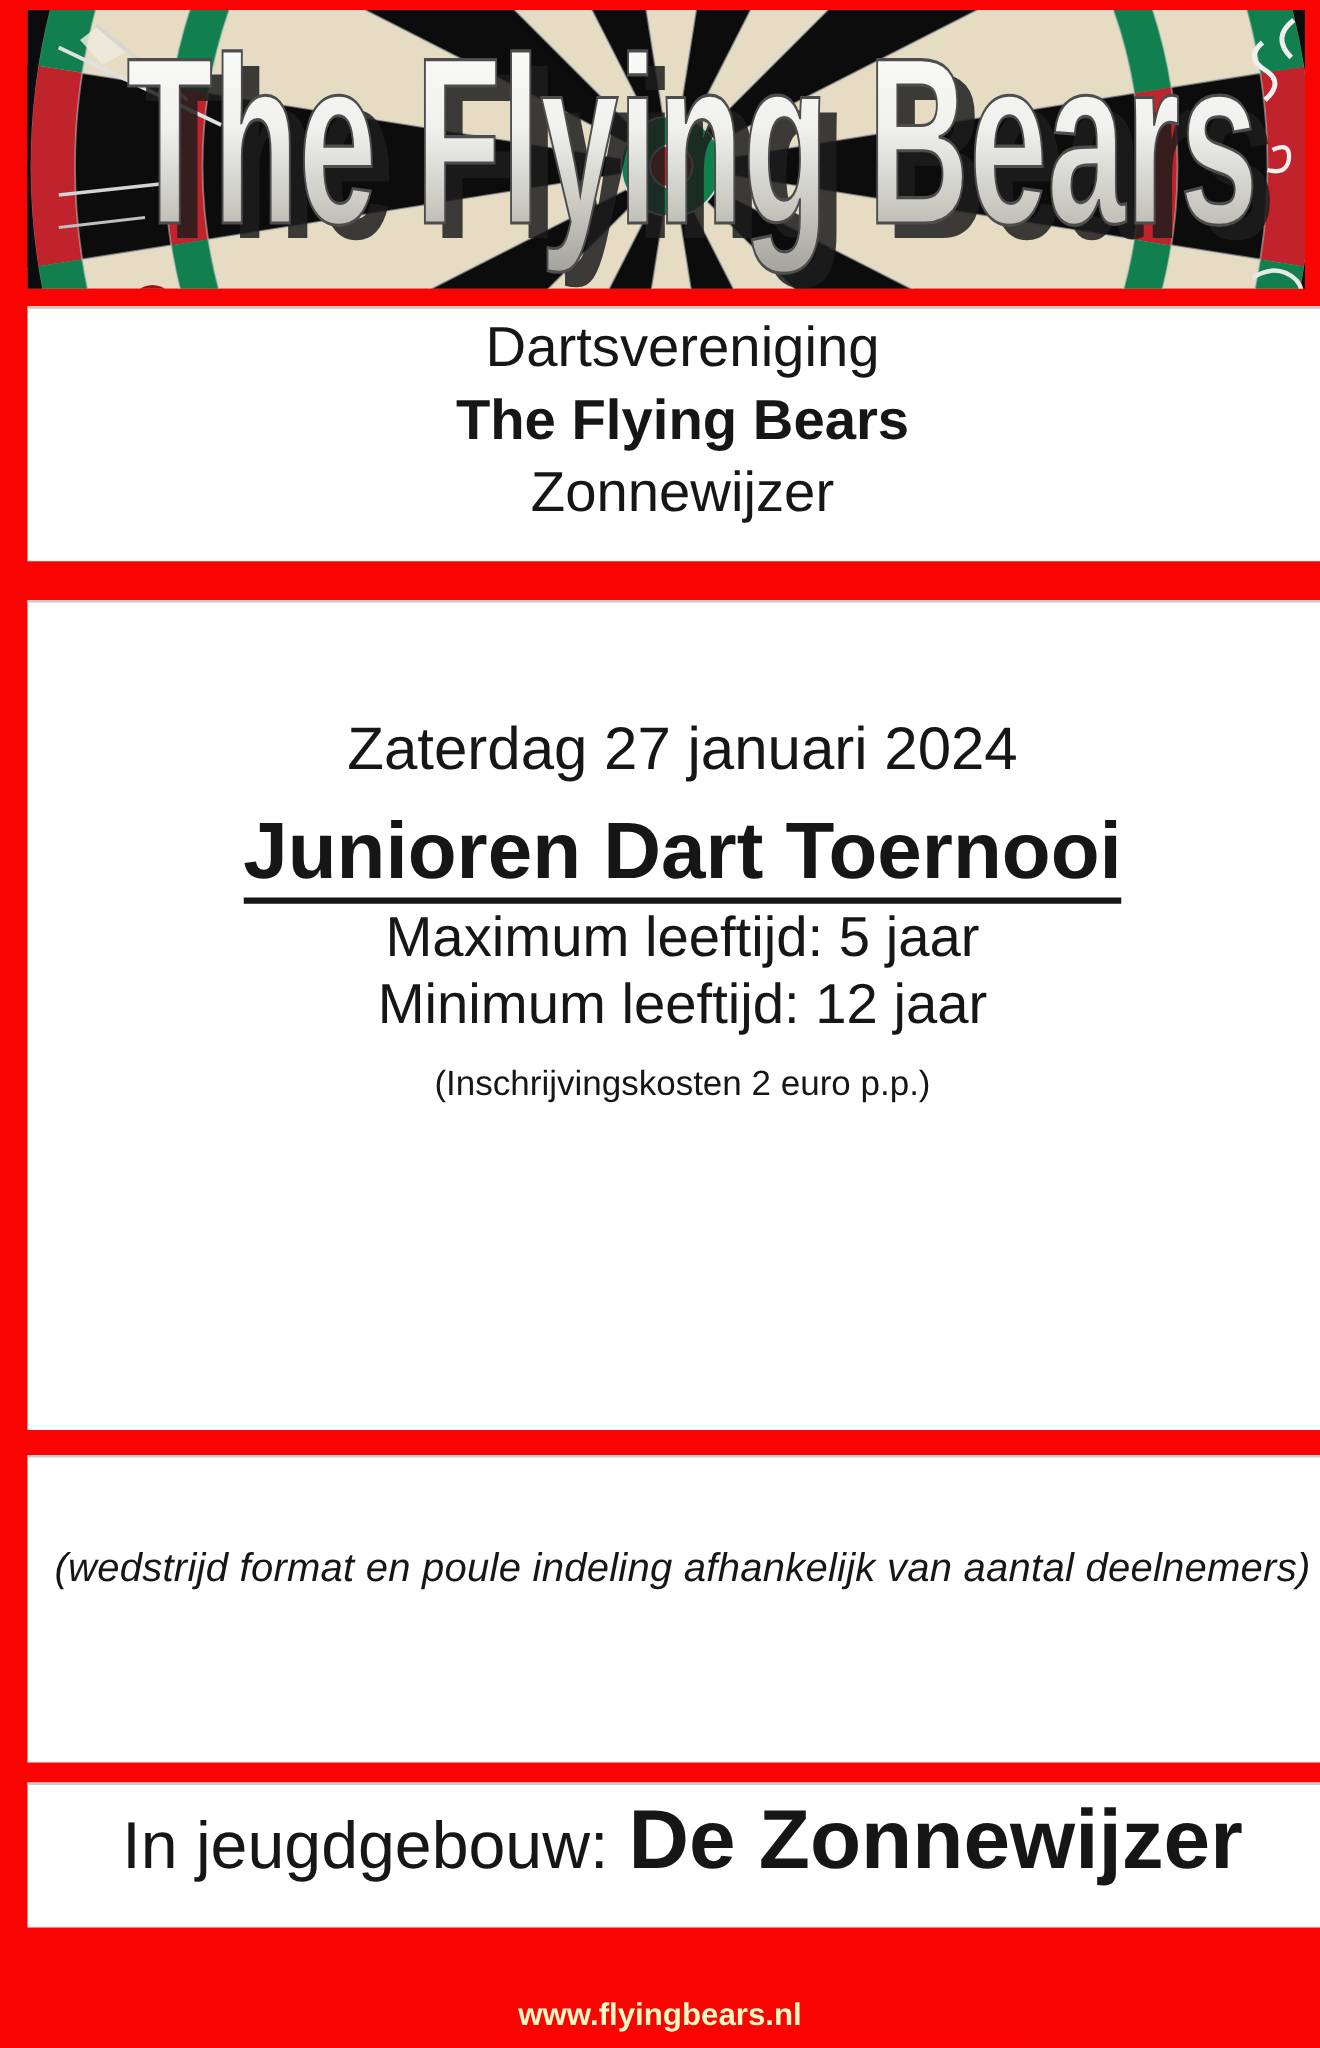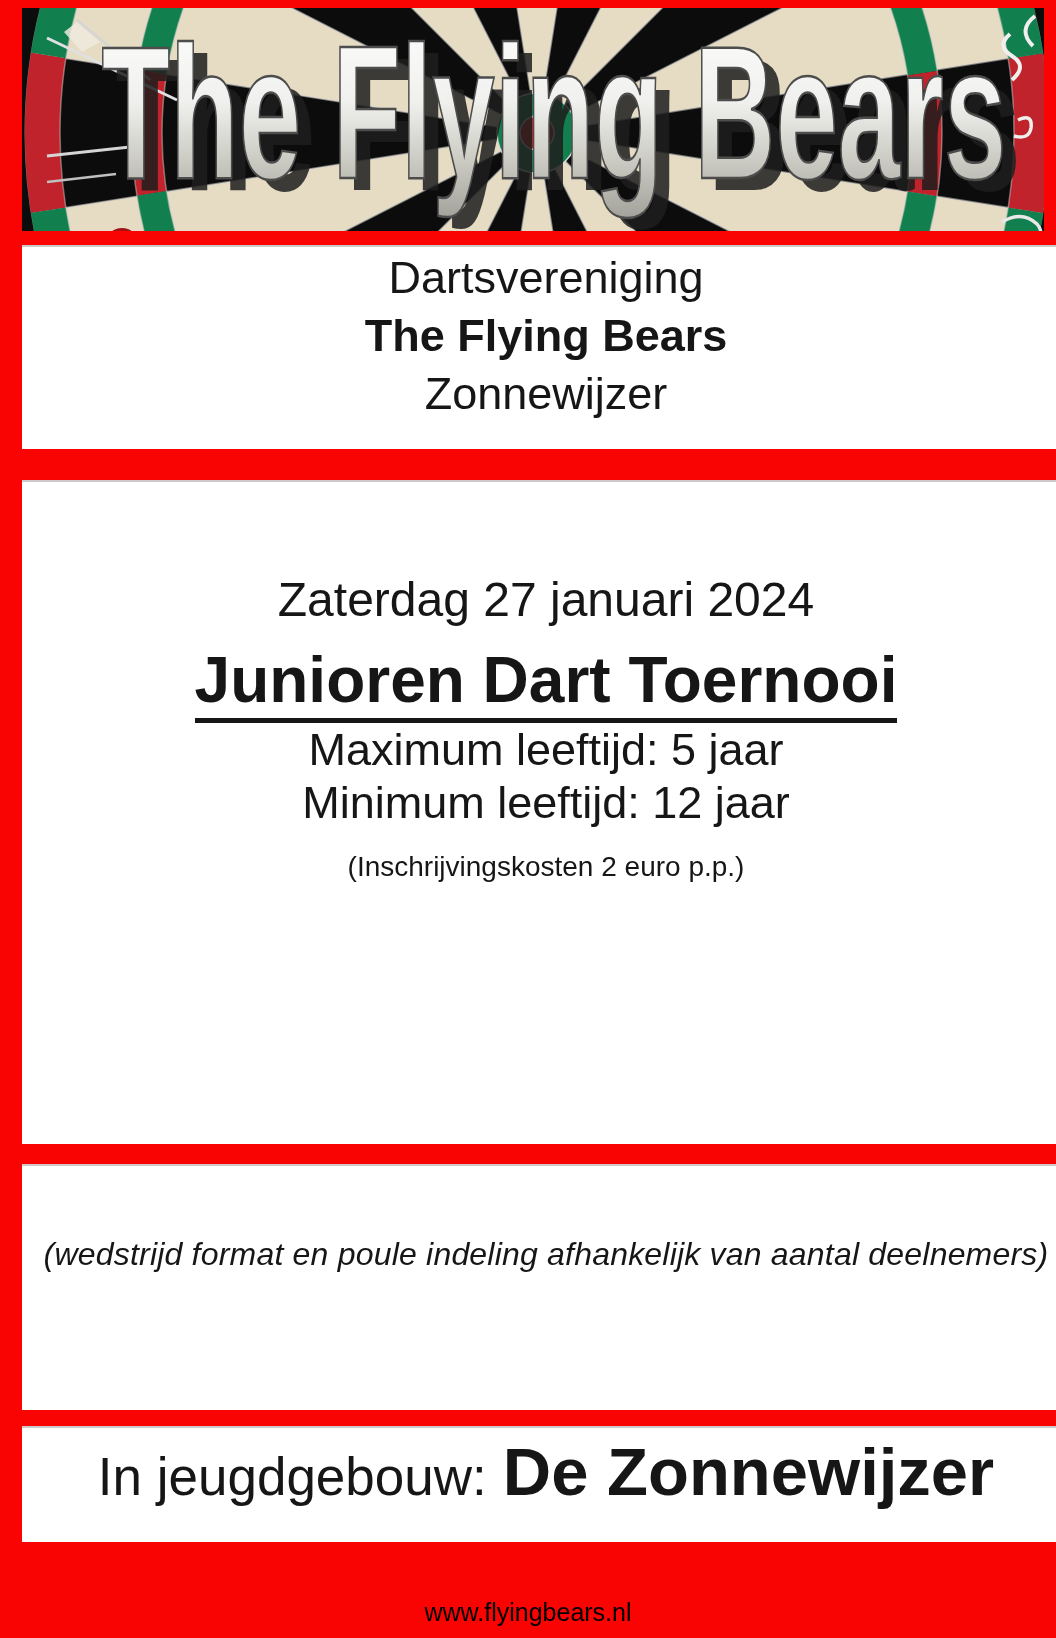--- a/index.html
+++ b/index.html
@@ -68,22 +68,23 @@
   }
   .loc-label { font-size: 53px; line-height: 80px; }
   .loc-name  { font-size: 67px; font-weight: bold; line-height: 80px; margin-left: 16px; }
 
   #footer-url {
     position: absolute;
     top: 1598px;
     left: 0;
     width: 100%;
     text-align: center;
-    color: #000000;
+    color: #fef9c3;
     font-size: 25px;
+    font-weight: bold;
   }
 </style>
 </head>
 <body>
 
 <svg id="banner" viewBox="0 0 1022 223" preserveAspectRatio="none">
   <defs>
     <linearGradient id="metal" x1="0" y1="0" x2="0" y2="1">
       <stop offset="0" stop-color="#ffffff"></stop>
       <stop offset="0.45" stop-color="#f0f0ee"></stop>

